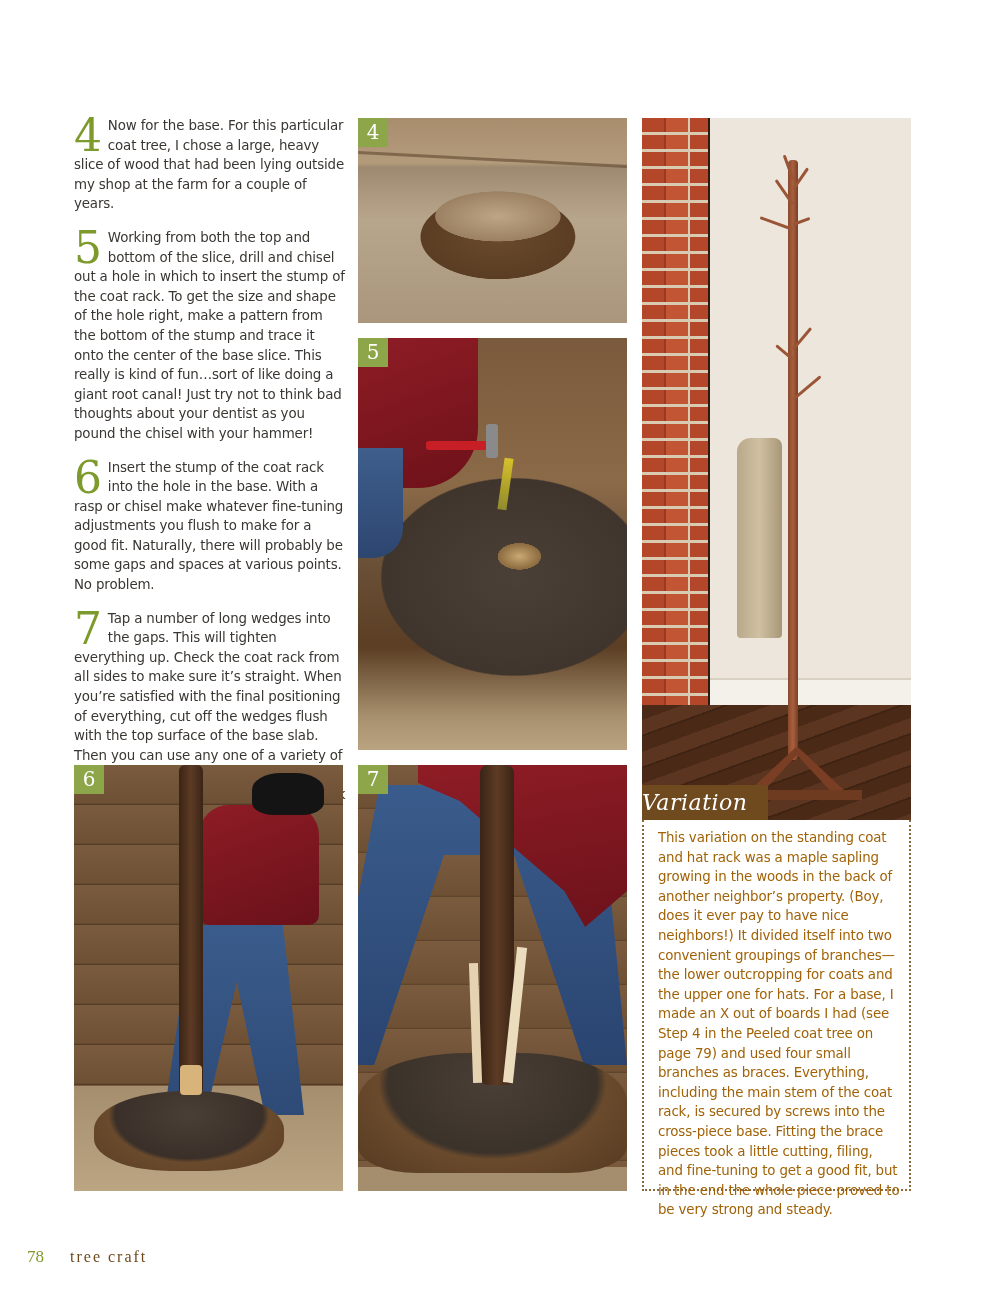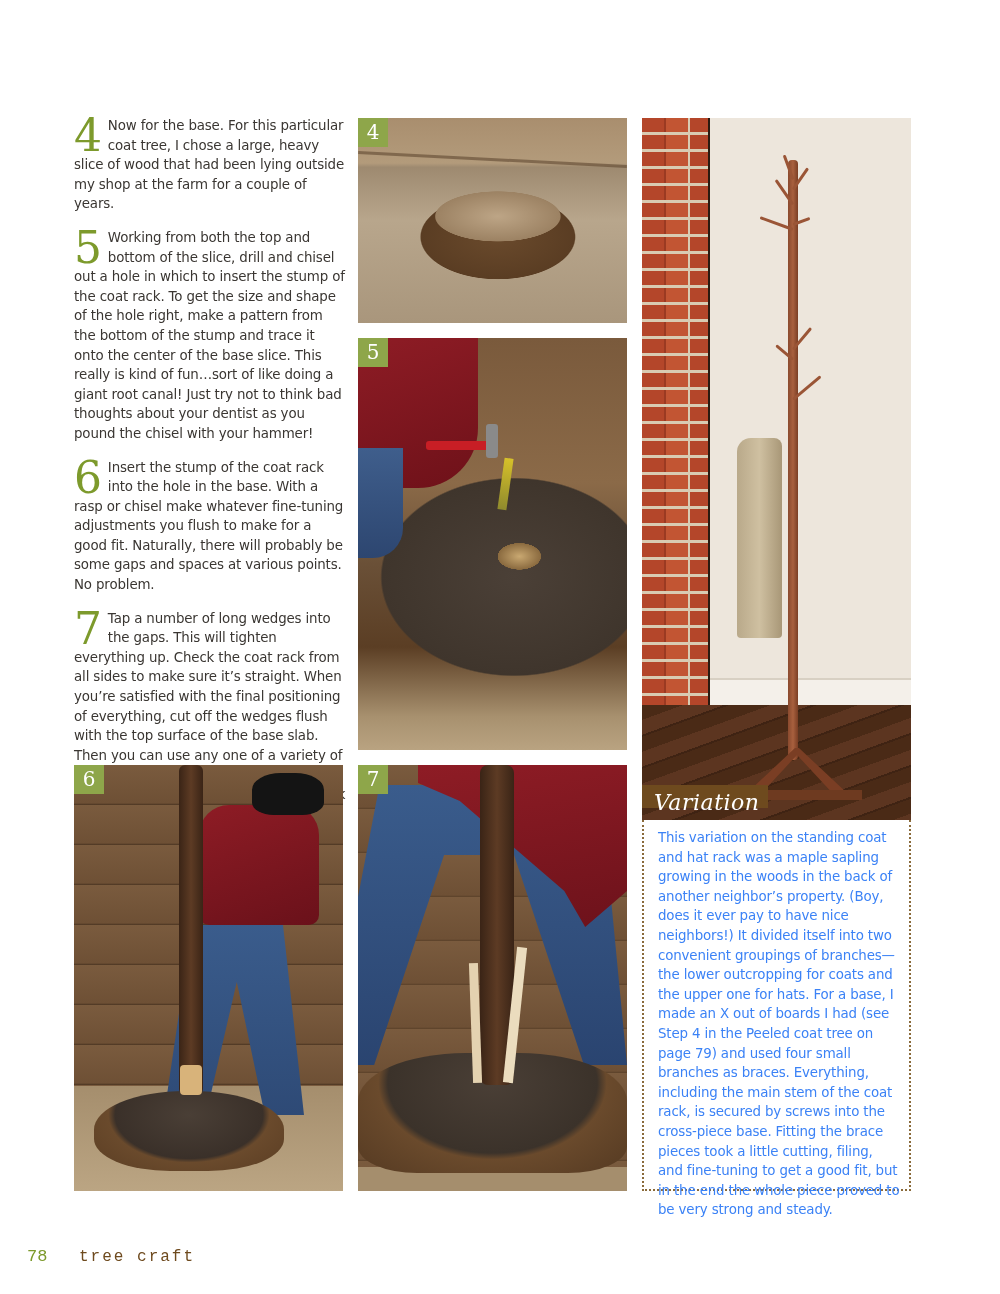--- a/index.html
+++ b/index.html
@@ -58,24 +58,24 @@
       repeating-linear-gradient(180deg, transparent 0 14px, #d9cbb2 14px 17px),
       repeating-linear-gradient(90deg, #b4462a 0 22px, #9b3a22 22px 24px, #c25533 24px 46px, #d9cbb2 46px 48px);
   }
   #pv .floor { position: absolute; left: 0; right: 0; bottom: 0; height: 115px; background: repeating-linear-gradient(160deg, #4a2a16 0 14px, #5c3520 14px 28px, #3f2313 28px 30px); }
   #pv .baseboard { position: absolute; left: 68px; right: 0; top: 560px; height: 30px; background: #f4f0ea; border-top: 2px solid #d8d0c3; }
   #pv .pole { position: absolute; left: 146px; top: 42px; width: 10px; height: 600px; background: linear-gradient(90deg, #8a4a2e, #a8603e, #7a3e24); border-radius: 4px; }
   #pv .coat { position: absolute; left: 95px; top: 320px; width: 45px; height: 200px; background: linear-gradient(90deg, #b9a98a, #cfc0a1, #a89777); border-radius: 14px 8px 4px 4px; }
   #pv .br { position: absolute; height: 3px; background: #9a5536; border-radius: 2px; transform-origin: left center; }
   #pv .legs { position: absolute; left: 105px; top: 630px; width: 100px; height: 50px; background: #7a3e24; clip-path: polygon(48% 0, 52% 0, 100% 90%, 90% 100%, 50% 14%, 10% 100%, 0 90%); }
   #pv .plank { position: absolute; left: 110px; top: 672px; width: 110px; height: 10px; background: #6e3a20; }
-  .variation-tab { position: absolute; left: 642px; top: 785px; width: 126px; height: 23px; background: #6e4a1e; color: #fff; font-family: "DejaVu Serif", serif; font-style: italic; font-size: 22px; line-height: 35px; padding-left: 12px; box-sizing: border-box; letter-spacing: 0.5px; }
+  .variation-tab { position: absolute; left: 642px; top: 785px; width: 126px; height: 35px; background: #6e4a1e; color: #fff; font-family: "DejaVu Serif", serif; font-style: italic; font-size: 22px; line-height: 35px; padding-left: 0; box-sizing: border-box; letter-spacing: 0.5px; }
   .variation-box { position: absolute; left: 642px; top: 820px; width: 269px; height: 371px; border-left: 2px dotted #8a6a3a; border-right: 2px dotted #8a6a3a; border-bottom: 2px dotted #8a6a3a; box-sizing: border-box; padding: 8px 8px 0 14px; }
-  .variation-box p { margin: 0; font-size: 13.4px; line-height: 19.6px; color: #3b82f6; letter-spacing: -0.15px; }
-  .footer { position: absolute; top: 1247px; left: 27px; font-family: Liberation Mono, monospace; }
+  .variation-box p { margin: 0; font-size: 13.4px; line-height: 19.6px; color: #a16207; letter-spacing: -0.15px; }
+  .footer { position: absolute; top: 1247px; left: 27px; font-family: Liberation Serif, serif; }
   .footer .page-num { color: #7d9a2c; font-size: 17px; }
   .footer .book-title { color: #6e4a1e; font-size: 16px; letter-spacing: 2px; margin-left: 22px; }
 </style>
 </head>
 <body>
 
 <div class="col-text">
   <p class="step">
     <span class="num">4</span>
     <span>Now for the base. For this particular coat tree, I chose a large, heavy slice of wood that had been lying outside my shop at the farm for a couple of years.</span>

